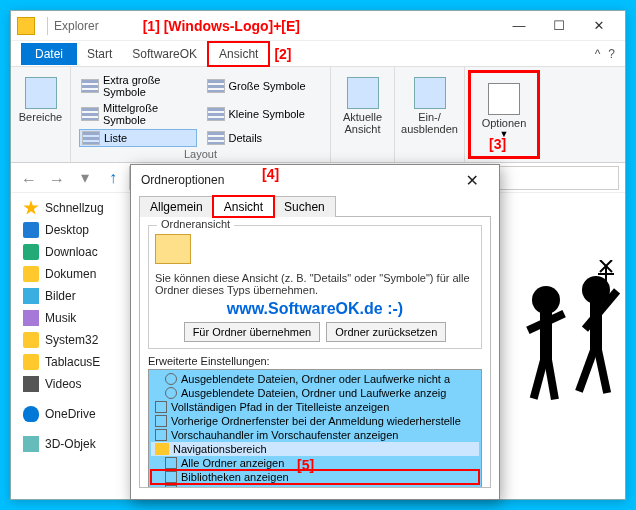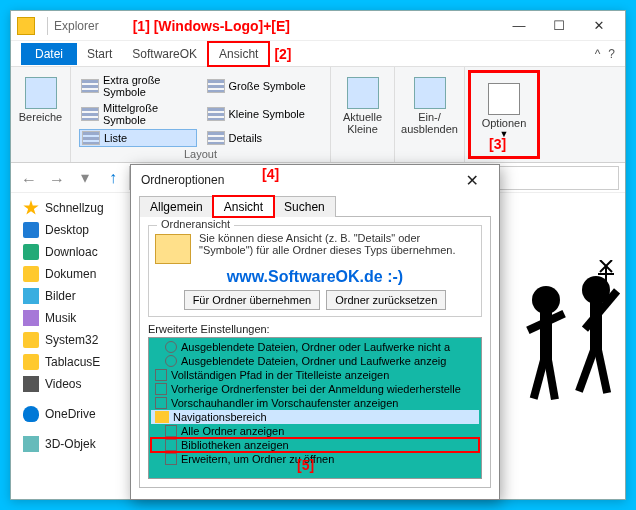--- a/index.html
+++ b/index.html
@@ -2,21 +2,21 @@
 <html><head>
 <meta charset="utf-8">
 <style>
 * { box-sizing: border-box; margin: 0; padding: 0; font-family: "Segoe UI", sans-serif; }
 body { background: #00bfff; width: 636px; height: 510px; overflow: hidden; position: relative; font-size: 12px; }
 .explorer-window { position: absolute; left: 10px; top: 10px; width: 616px; height: 490px; background: #ffffff; border: 1px solid #8aa; box-shadow: 0 2px 10px rgba(0,0,0,0.2); }
 .titlebar { height: 30px; background: #fff; display: flex; align-items: center; padding: 0 6px; border-bottom: 1px solid #eee; }
 .title-icon { width: 18px; height: 18px; background: #ffc92e; border: 1px solid #d4a000; margin-right: 6px; }
 .qat-sep { width: 1px; height: 18px; background: #ccc; margin: 0 6px; }
 .title-text { font-size: 12px; color: #666; }
-.annotation-1 { color: #ff0000; font-weight: bold; font-size: 14px; margin-left: 34px; }
+.annotation-1 { color: #ff0000; font-weight: bold; font-size: 14px; margin-left: 44px; }
 .win-controls { margin-left: auto; display: flex; }
 .win-btn { width: 40px; height: 30px; display: flex; align-items: center; justify-content: center; font-size: 13px; color: #333; }
 .menubar { height: 26px; display: flex; align-items: center; padding-left: 10px; background: #fff; border-bottom: 1px solid #e0e0e0; }
 .menu-item { padding: 4px 10px; font-size: 12px; color: #444; }
 .menu-file { background: #0078d7; color: #fff; padding: 4px 14px; }
 .menu-active { border: 2px solid #ff0000; }
 .annotation-2 { color: #ff0000; font-weight: bold; font-size: 14px; margin-left: 4px; }
 .ribbon-help { margin-left: auto; padding: 4px 10px; color: #555; display:flex; gap:8px;}
 .ribbon { height: 96px; background: #f5f6f7; border-bottom: 1px solid #d0d0d0; display: flex; }
 .ribbon-group { border-right: 1px solid #ddd; padding: 4px 6px; display: flex; flex-direction: column; position: relative; }
@@ -59,27 +59,27 @@
 .dialog { position: absolute; left: 130px; top: 164px; width: 370px; height: 336px; background: #fff; border: 1px solid #888; box-shadow: 2px 4px 14px rgba(0,0,0,0.35); z-index: 10; }
 .dlg-title { height: 30px; display: flex; align-items: center; padding: 0 10px; font-size: 12px; color: #222; }
 .dlg-close { margin-left: auto; font-size: 16px; padding: 2px 10px; }
 .dlg-tabs { display: flex; padding: 0 8px; }
 .dlg-tab { border: 1px solid #bbb; border-bottom: none; padding: 3px 10px; font-size: 12px; background: #f0f0f0; margin-right: -1px; position: relative; top: 1px;}
 .dlg-tab.active { background: #fff; z-index: 1; }
 .dlg-tab.highlight { outline: 2px solid #ff0000; outline-offset: -1px; }
 .dlg-body { border: 1px solid #bbb; margin: 0 8px 8px 8px; padding: 8px; height: calc(100% - 30px - 24px - 8px); overflow: hidden; background: #fff;}
 .fieldset { border: 1px solid #ccc; padding: 6px; margin-bottom: 6px; position: relative; }
 .fieldset-legend { position: absolute; top: -8px; left: 8px; background: #fff; padding: 0 4px; font-size: 11px; color: #333; }
-.folder-desc { display: flex; gap: 8px; align-items: flex-start; font-size: 11px; color: #333; }
+.folder-desc { display: flex; gap: 8px; align-items: flex-start; font-size: 11px; color: #333; flex-direction: column; }
 .folder-big-icon { width: 36px; height: 30px; background: #ffe08a; border: 1px solid #d0a030; flex-shrink: 0; margin-top:2px;}
 .watermark { color: #0066dd; font-weight: bold; font-size: 16px; text-align:center; margin:4px 0;}
 .dlg-btns { display: flex; gap: 6px; justify-content: center; margin-top: 4px; }
 .dlg-btn { border: 1px solid #aaa; background: #f3f3f3; padding: 3px 8px; font-size: 11px; }
 .adv-label { font-size: 11px; margin: 6px 0 2px 0; color: #222; }
-.tree { border: 1px solid #999; background: #14b8a6; height: 142px; overflow: hidden; font-size: 11px; padding: 2px; }
+.tree { border: 1px solid #999; background: #7dd3fc; height: 142px; overflow: hidden; font-size: 11px; padding: 2px; }
 .tree-item { display: flex; align-items: center; gap: 4px; padding: 1px 0 1px 14px; white-space: nowrap; }
 .radio, .check { width: 12px; height: 12px; border: 1px solid #666; flex-shrink: 0; }
 .radio { border-radius: 50%; }
 .fold-icon { width: 14px; height: 12px; background: #ffc92e; flex-shrink: 0; }
 .tree-sel { background: #cde6ff; }
 .highlight-5 { outline: 2px solid #ff0000; outline-offset: -1px; }
 .figure { position: absolute; right: -10px; top: 260px; width: 150px; height: 200px; pointer-events: none; z-index: 20; }
 .annot-4 { position: absolute; top: 166px; left: 262px; color: #ff0000; font-weight: bold; font-size: 14px; z-index:30;}
 .annot-5 { position: absolute; top: 457px; left: 297px; color:#ff0000; font-weight:bold; font-size:14px; z-index:30;}
 </style>
@@ -140,21 +140,21 @@
           </div>
         <div class="layout-item">
             <div class="layout-icon"></div>
             <span>Details</span>
           </div>
       </div>
       <div class="ribbon-group-label">Layout</div>
     </div>
     <div class="ribbon-group rg-current">
       <div class="big-icon"></div>
-      <div class="small-label">Aktuelle Kleine</div>
+      <div class="small-label">Aktuelle Ansicht</div>
     </div>
     <div class="ribbon-group rg-show">
       <div class="big-icon"></div>
       <div class="small-label">Ein-/ ausblenden</div>
     </div>
     <div class="ribbon-group rg-options">
       <div class="big-icon" style="background:#fff;border:1px solid #888;"></div>
       <div class="small-label">Optionen</div>
       <span style="font-size:9px">▼</span>
       <div class="annot-small">[3]</div>

